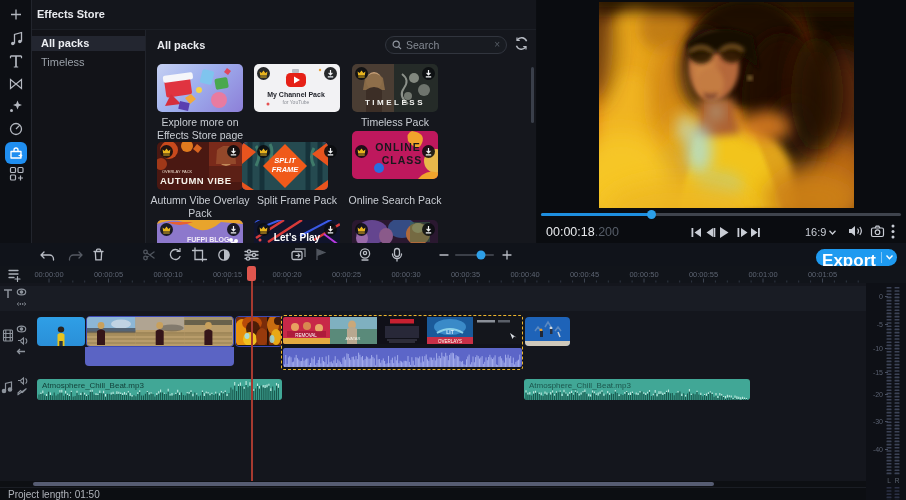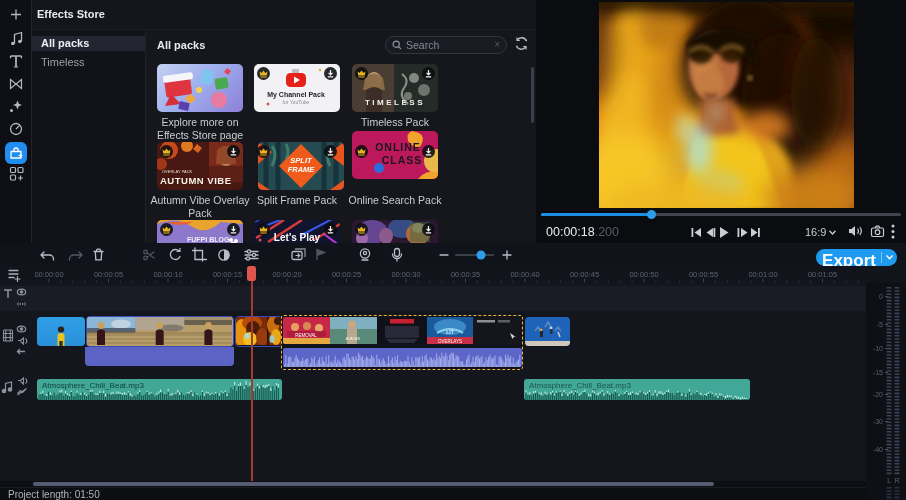--- a/index.html
+++ b/index.html
@@ -138,21 +138,21 @@
         <path d="M40 2l5 4-4 5-5-4z" fill="#d86420"></path>
         <rect x="52" y="0" width="34" height="40" fill="#7a2a1a"></rect>
         <ellipse cx="69" cy="14" rx="9" ry="10" fill="#c08858"></ellipse>
         <path d="M60 8q9-8 18 0l1 14h-20z" fill="#93482a"></path>
         <rect x="52" y="24" width="34" height="16" fill="#5c2016"></rect>
         <text x="5" y="31" font-size="4" fill="#e8d8c8" font-family="Liberation Sans">OVERLAY PACK</text>
         <text x="3" y="42" font-size="9.5" font-weight="bold" fill="#f5f2ea" letter-spacing=".5" font-family="Liberation Sans">AUTUMN VIBE</text>
       </svg>
     </div>
     <div class="cap" style="left:-1px;top:164px;">Autumn Vibe Overlay<br>Pack</div>
-    <div class="card" style="left:112px;top:112px;background:#d946ef;">
+    <div class="card" style="left:96px;top:112px;background:#d946ef;">
       <svg width="86" height="48" viewBox="0 0 86 48">
         <rect width="86" height="48" fill="#254a50"></rect>
         <path d="M8 0v48M20 0v48M66 0v48M78 0v48" stroke="#16323a" stroke-width="5"></path>
         <path d="M14 4q6 8 0 20M72 6q-5 9 0 18M28 2q4 7 0 16" stroke="#3f7a6a" stroke-width="3" fill="none"></path>
         <path d="M0 0l14 10L0 22zM86 0L70 12l16 12z" fill="#e8541e"></path>
         <path d="M43 2l22 22-22 22-22-22z" fill="#f05a1a"></path>
         <text x="43" y="21" font-size="7.5" font-weight="bold" font-style="italic" fill="#fff" text-anchor="middle" font-family="Liberation Sans">SPLIT</text>
         <text x="43" y="30" font-size="7.5" font-weight="bold" font-style="italic" fill="#fff" text-anchor="middle" font-family="Liberation Sans">FRAME</text>
         <path d="M0 40l12 8H0zM86 38l-14 10h14z" fill="#e8541e"></path>
       </svg>

